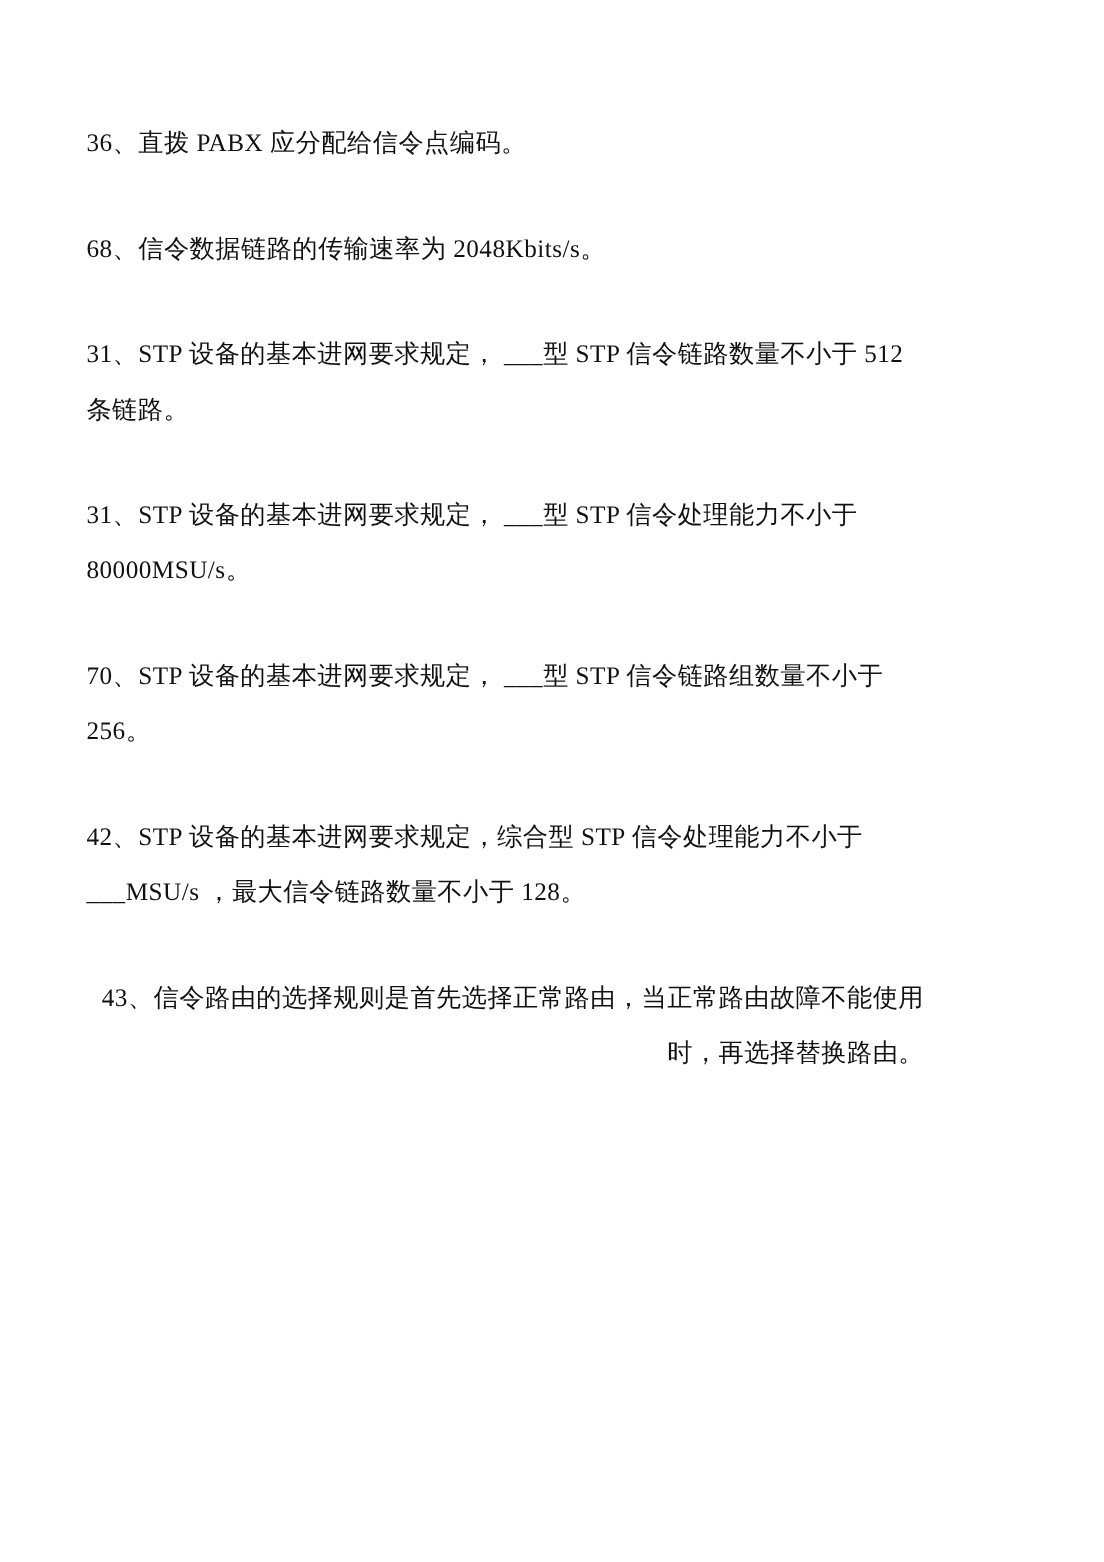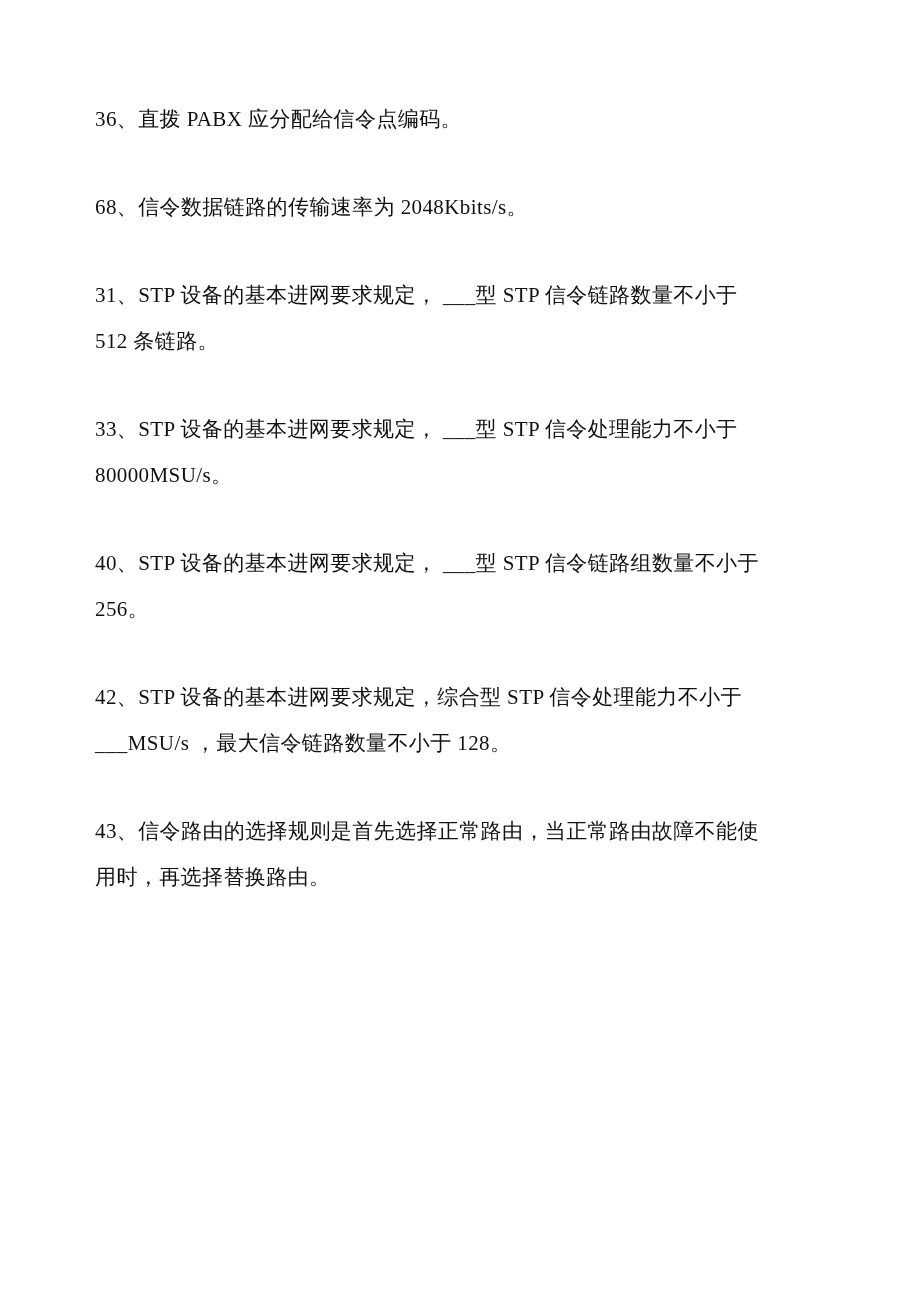--- a/index.html
+++ b/index.html
@@ -13,46 +13,47 @@
     height: 1302px;
     font-family: "Liberation Serif", "DejaVu Serif", serif;
     color: #000000;
     overflow: hidden;
   }
   .page {
     position: relative;
     width: 920px;
     height: 1302px;
     box-sizing: border-box;
-    padding: 96px 150px 60px 95px;
+    padding: 96px 150px 60px 72px;
     background: #ffffff;
   }
   .doc-body {
     display: block;
   }
   .para {
     font-size: 21px;
     line-height: 46px;
     letter-spacing: 0.4px;
     margin: 0 0 42px 0;
     text-align: left;
     word-break: break-word;
     white-space: normal;
     color: #111111;
   }
   .para:last-child {
     margin-bottom: 0;
+    text-align: right;
   }
 </style>
 </head>
 <body>
 
 <div class="page">
   <div class="doc-body">
     <p class="para">36、直拨 PABX 应分配给信令点编码。</p>
     <p class="para">68、信令数据链路的传输速率为 2048Kbits/s。</p>
     <p class="para">31、STP 设备的基本进网要求规定， ___型 STP 信令链路数量不小于 512 条链路。</p>
-    <p class="para">33、STP 设备的基本进网要求规定， ___型 STP 信令处理能力不小于 80000MSU/s。</p>
-    <p class="para">40、STP 设备的基本进网要求规定， ___型 STP 信令链路组数量不小于 256。</p>
+    <p class="para">31、STP 设备的基本进网要求规定， ___型 STP 信令处理能力不小于 80000MSU/s。</p>
+    <p class="para">70、STP 设备的基本进网要求规定， ___型 STP 信令链路组数量不小于 256。</p>
     <p class="para">42、STP 设备的基本进网要求规定，综合型 STP 信令处理能力不小于 ___MSU/s ，最大信令链路数量不小于 128。</p>
     <p class="para">43、信令路由的选择规则是首先选择正常路由，当正常路由故障不能使用时，再选择替换路由。</p>
   </div>
 </div>
 
 </body></html>

